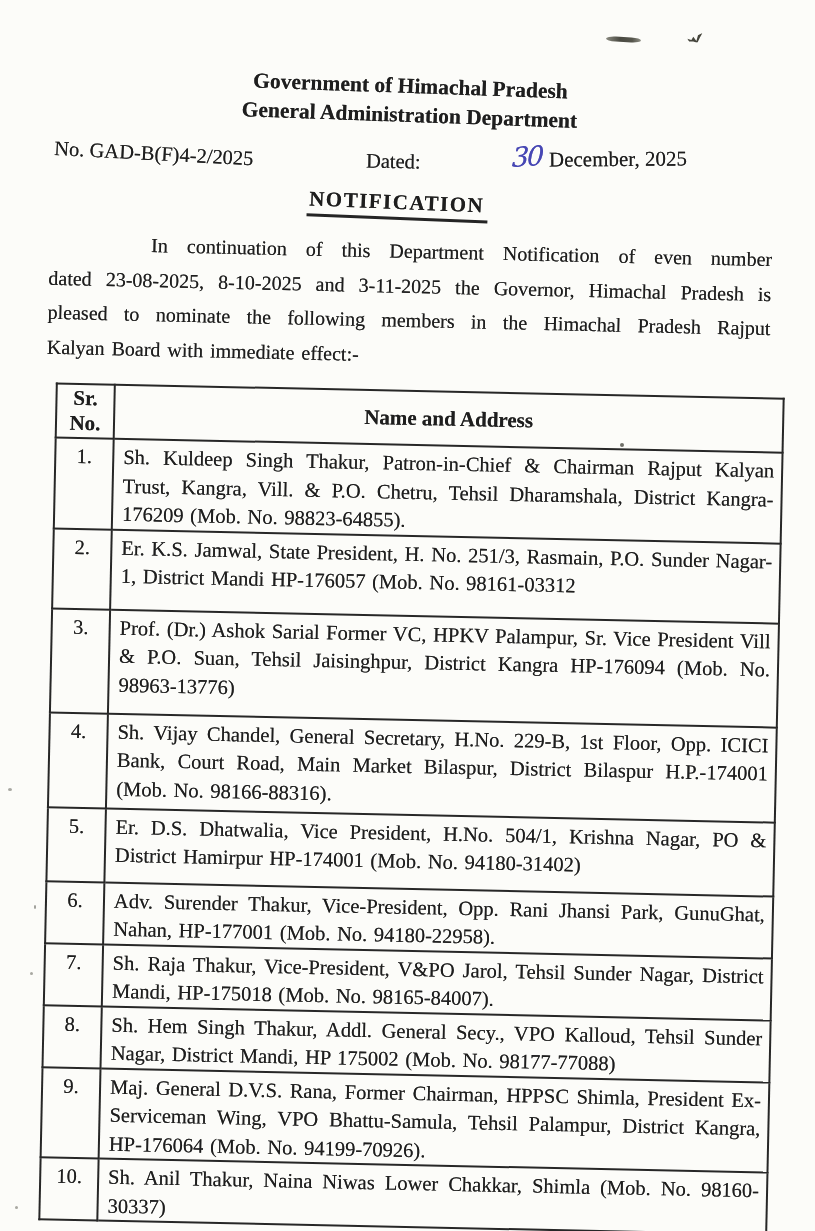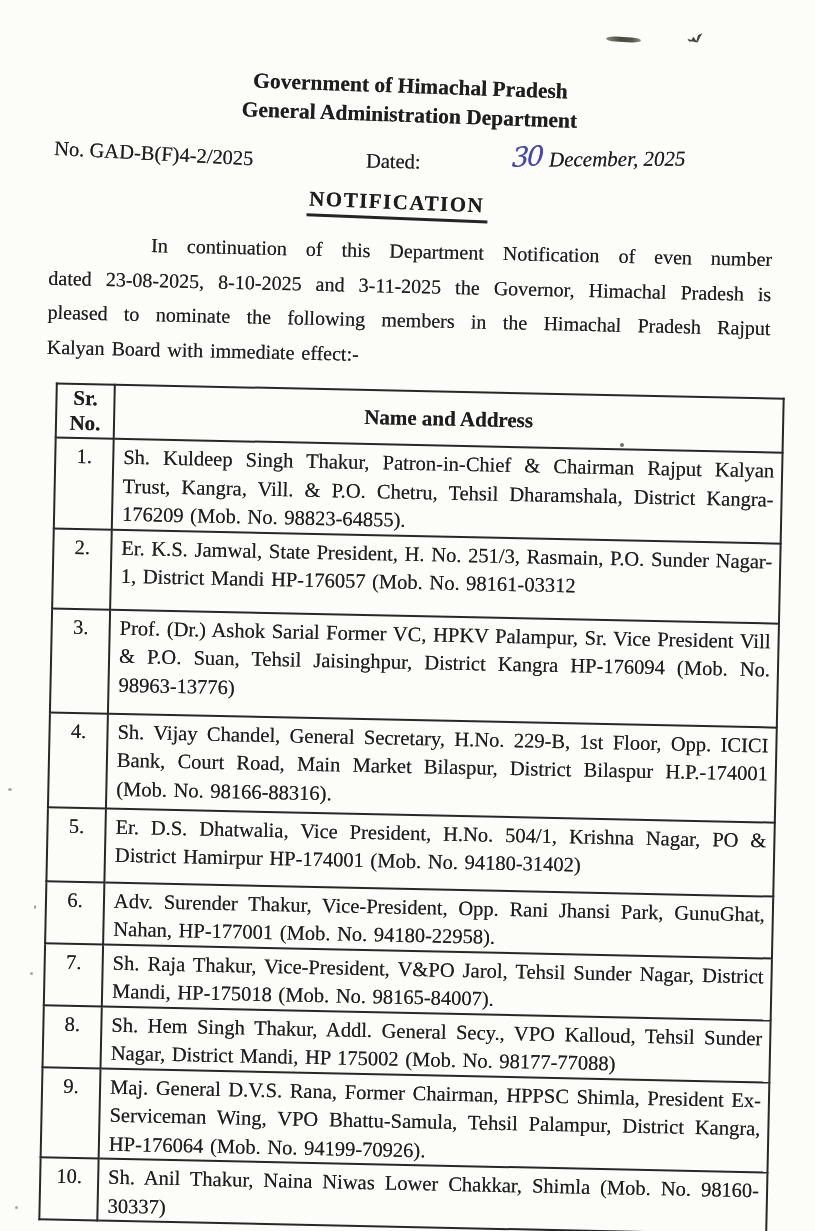--- a/index.html
+++ b/index.html
@@ -42,21 +42,20 @@
     font-family: "DejaVu Serif", serif;
     color: #4747b4;
     text-shadow: 0 0 0.6px rgba(71,71,180,0.8);
     transform: rotate(-4deg) skewX(-6deg);
     letter-spacing: -2px;
   }
   .datetext {
     position: absolute; left: 549px; top: 147px;
     font-size: 21px; white-space: nowrap;
     transform: rotate(-0.4deg);
-    font-style: italic;
   }
 
   
   .title {
     position: absolute; left: 307px; top: 190px;
     display: inline-block;
     font-size: 21px; font-weight: bold;
     letter-spacing: 1.5px;
     padding: 0 4px 2px 2px;
     border-bottom: 3px solid #242424;

